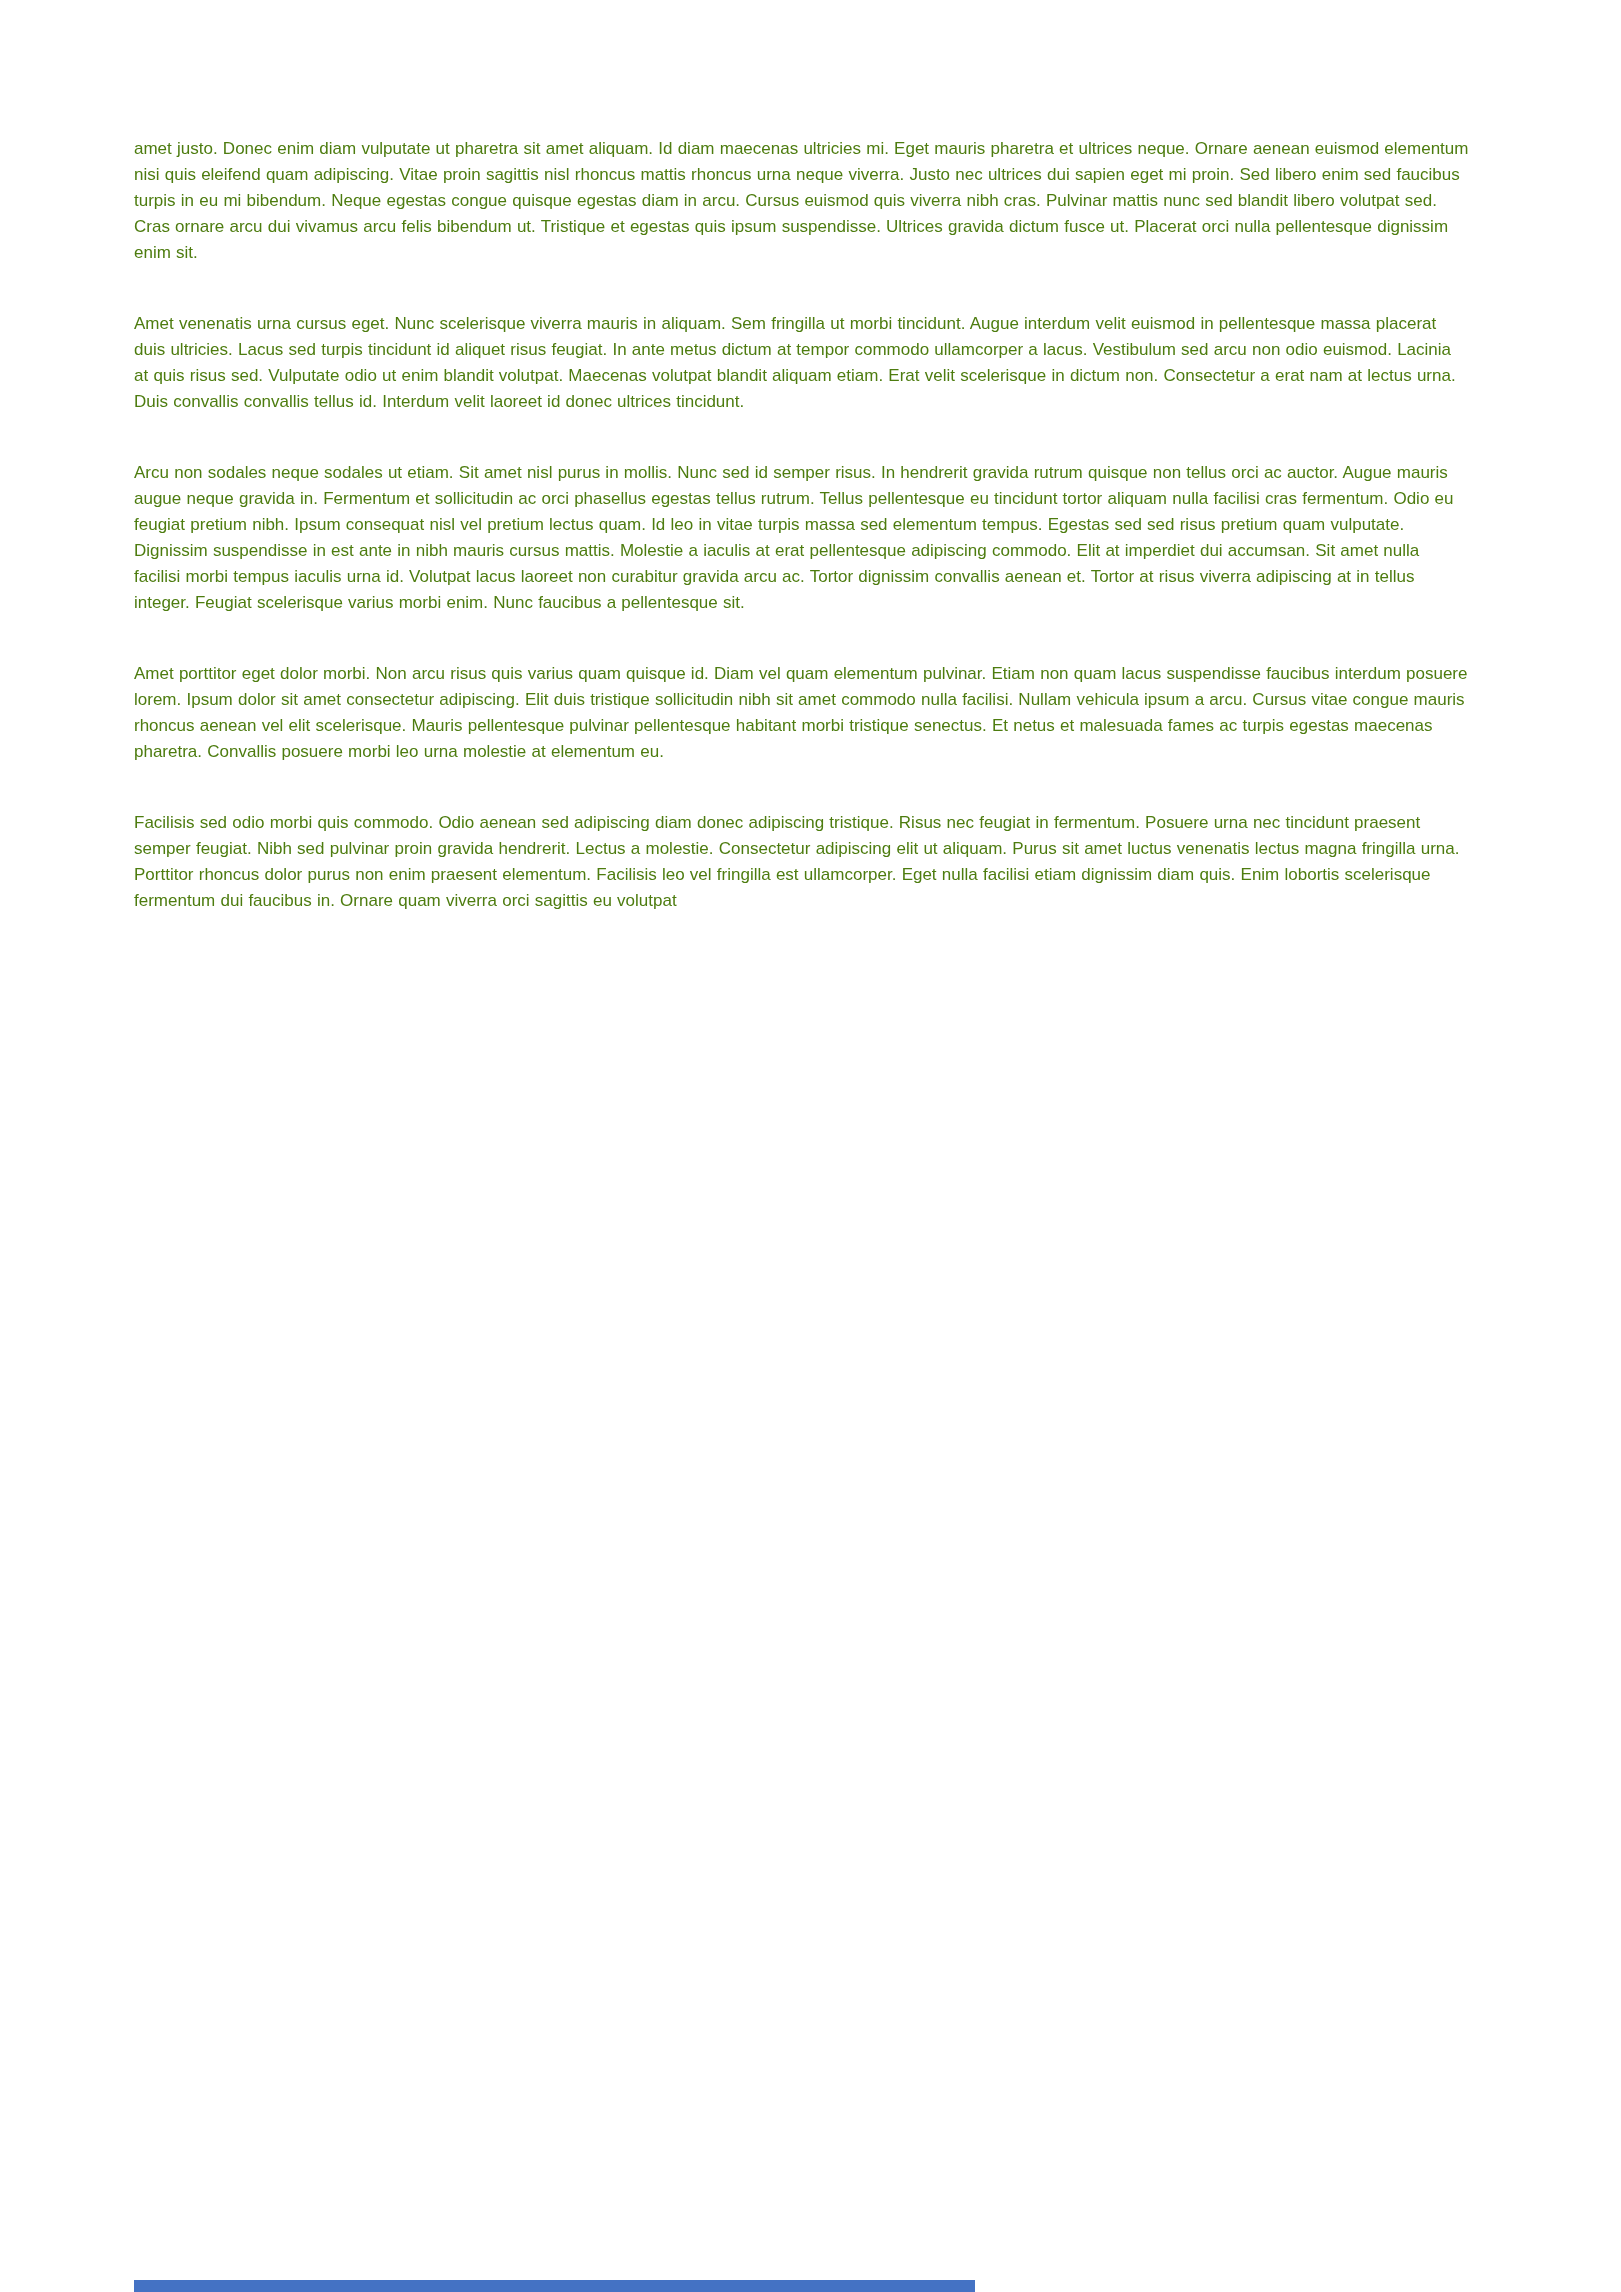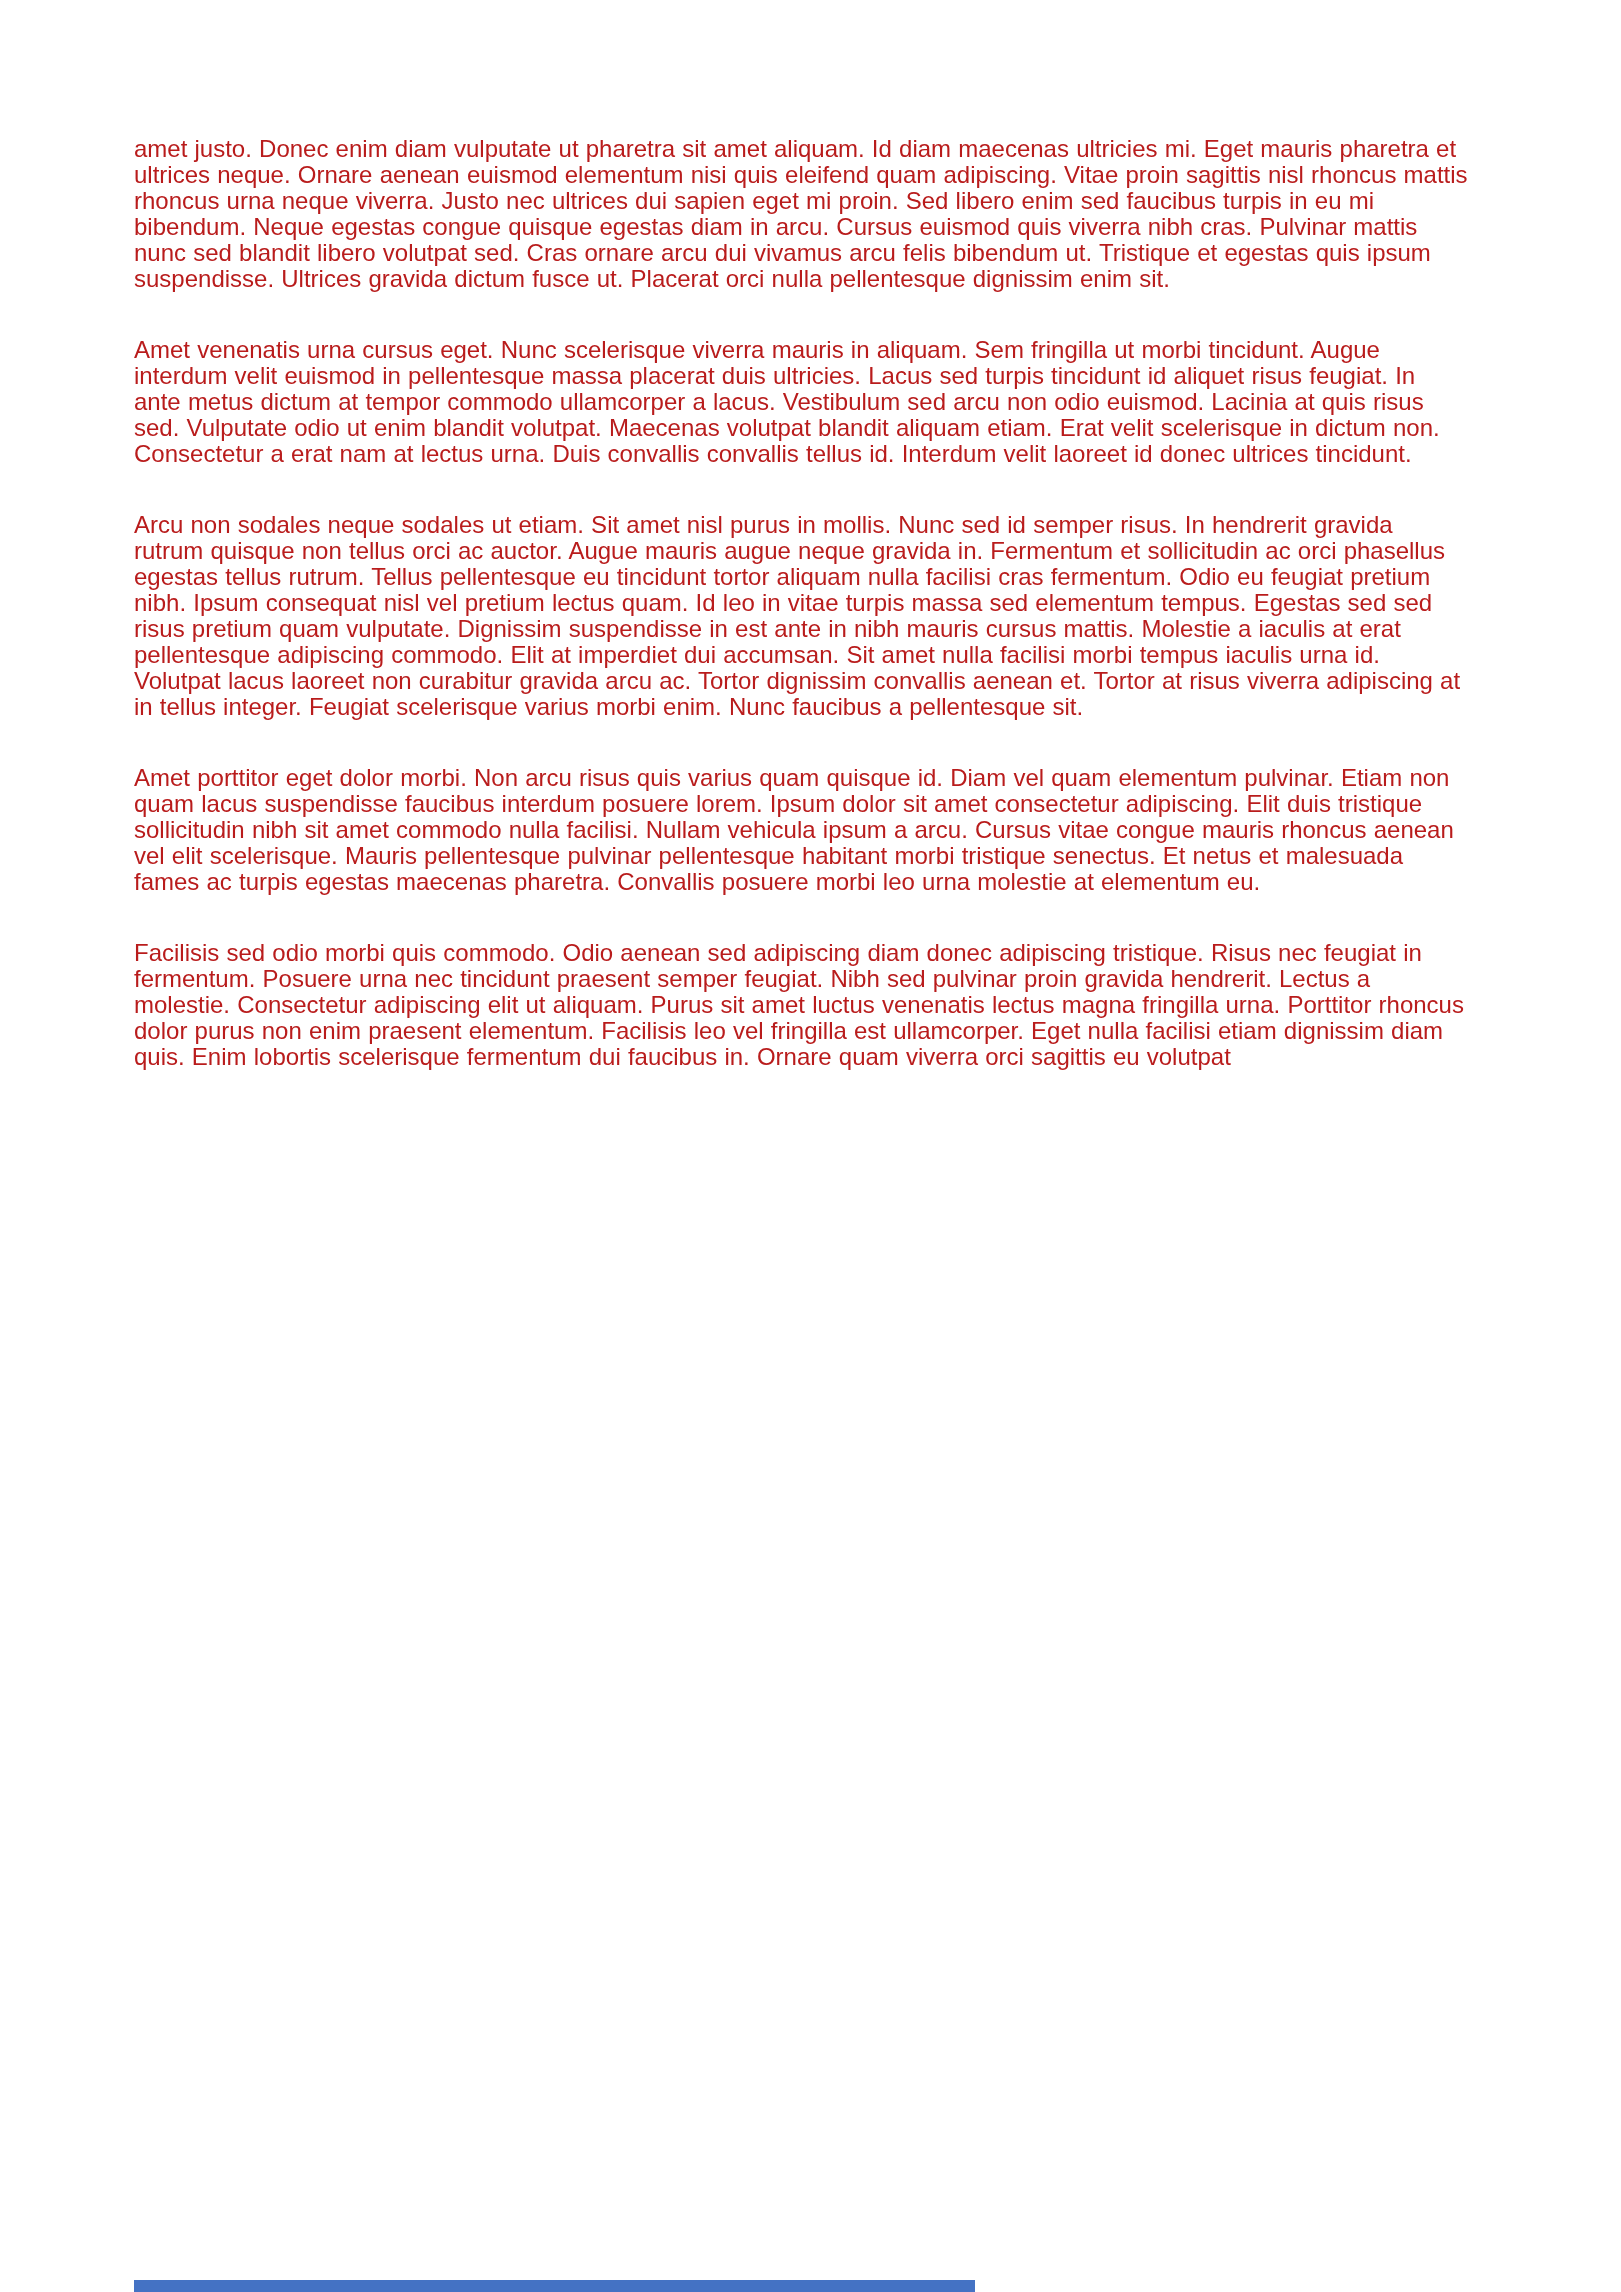--- a/index.html
+++ b/index.html
@@ -20,23 +20,23 @@
       overflow: hidden;
     }
     .content {
       position: absolute;
       top: 136px;
       left: 134px;
       width: 1351px;
     }
     .content p {
       margin: 0 16px 45px 0;
-      font-size: 24px;
+      font-size: 17px;
       line-height: 26px;
-      color: #b91c1c;
+      color: #4d7c0f;
       text-align: left;
       word-spacing: 0.5px;
     }
     .accent-bar {
       position: absolute;
       left: 134px;
       bottom: 0;
       width: 841px;
       height: 12.7px;
       background: #4472c4;

